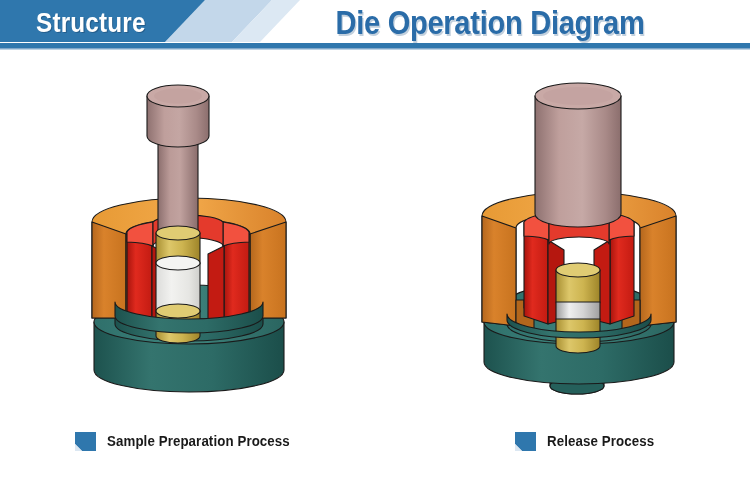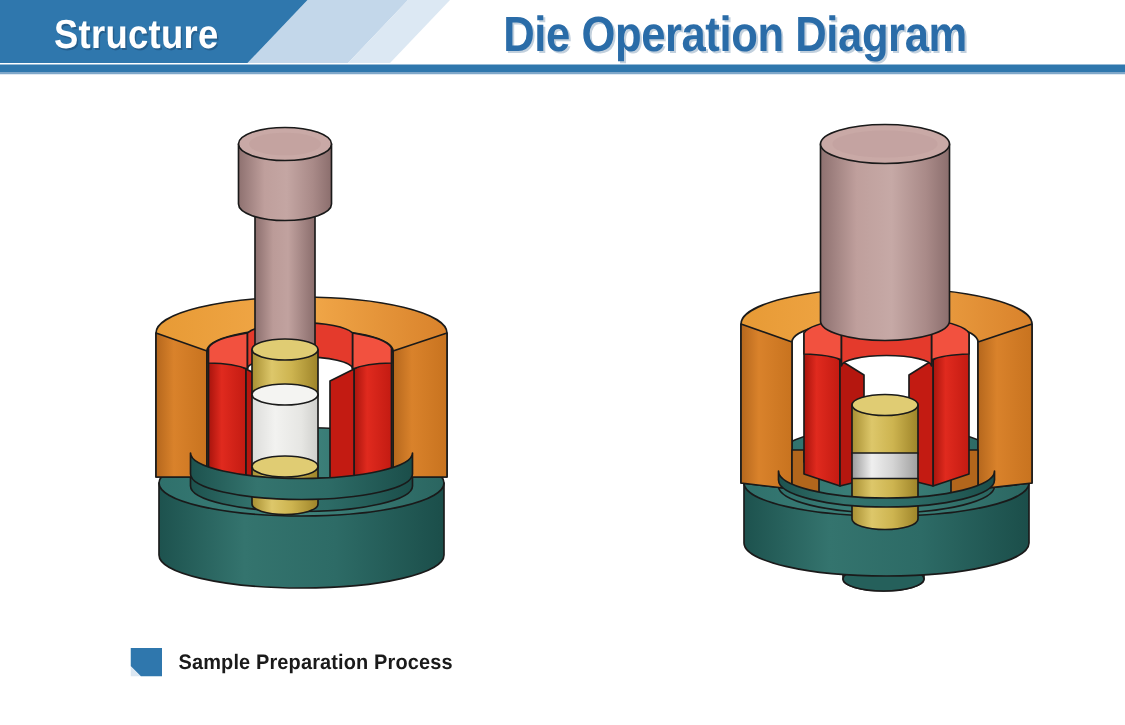--- a/index.html
+++ b/index.html
@@ -57,21 +57,21 @@
     letter-spacing: 0.2px;
     transform: scaleX(0.90);
     transform-origin: left center;
     text-shadow: 1.2px 1.2px 0 rgba(20,50,80,0.35);
     white-space: nowrap;
   }
 
   
   #stage {
     position: absolute;
-    left: 16px; top: 52px;
+    left: 4px; top: 52px;
     width: 649px;
     height: 431px;
     background: #ffffff;
   }
 
   .figure {
     position: absolute;
     top: 22px;
   }
   #figure-left  { left: 78px; }
@@ -356,14 +356,21 @@
   </svg>
 
   <div class="caption" id="caption-left">
     <svg class="caption-marker" viewBox="0 0 21 19">
       <polygon points="0,0 21,0 21,19 7,19 0,12" fill="#2f77ad"></polygon>
       <polygon points="0,12 7,19 0,19" fill="#dbe7f2"></polygon>
     </svg>
     <span class="caption-text">Sample Preparation Process</span>
   </div>
 
+  <div class="caption" id="caption-right">
+    <svg class="caption-marker" viewBox="0 0 21 19">
+      <polygon points="0,0 21,0 21,19 7,19 0,12" fill="#2f77ad"></polygon>
+      <polygon points="0,12 7,19 0,19" fill="#dbe7f2"></polygon>
+    </svg>
+    <span class="caption-text">Release Process</span>
+  </div>
 
 </div>
 
 </body></html>

